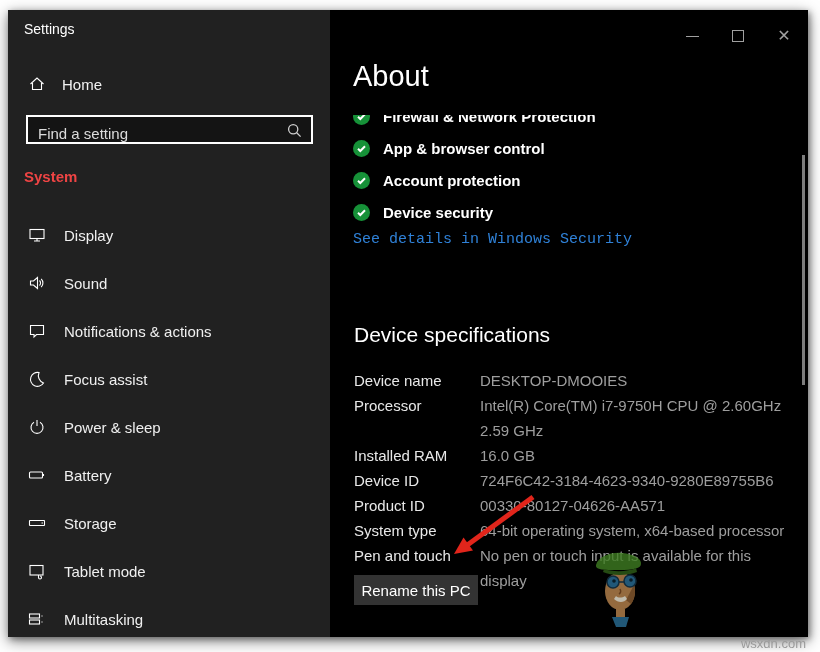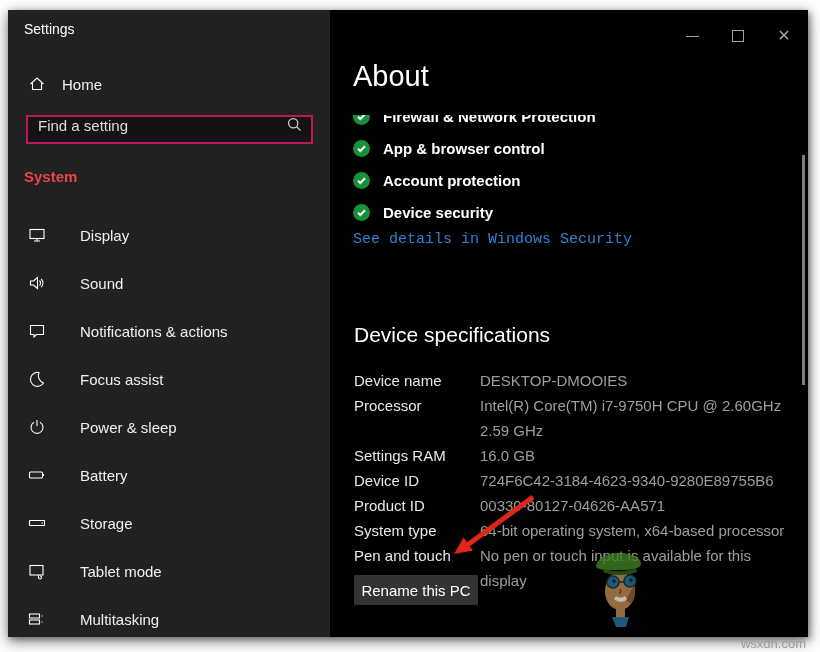--- a/index.html
+++ b/index.html
@@ -11,29 +11,29 @@
   .win { position:absolute; left:8px; top:10px; width:800px; height:627px;
          display:flex; box-shadow:0 4px 14px rgba(0,0,0,.5), 2px 2px 6px rgba(0,0,0,.35); }
 
   
   .sidebar { position:relative; width:322px; height:100%; background:#212121; flex:none; }
   .app-title { position:absolute; left:16px; top:11px; font-size:14px; color:#ffffff; }
   .home-row { position:absolute; left:12px; top:61px; width:298px; height:26px;
               display:flex; align-items:center; gap:16px; color:#f2f2f2; font-size:15px; cursor:default; }
   .home-row .ic { margin-left:8px; }
   .searchbox { position:absolute; left:18px; top:105px; width:287px; height:29px;
-               background:#141414; border:2px solid #be185d; display:flex; align-items:flex-start; }
+               background:#141414; border:2px solid #ffffff; display:flex; align-items:flex-end; }
   .searchbox input { flex:1; background:transparent; border:none; outline:none;
                      color:#e6e6e6; font-size:15px; padding:0 8px 0 10px;
                      font-family:"Liberation Sans", sans-serif; }
   .searchbox input::placeholder { color:#dcdcdc; opacity:1; }
   .searchbox .mag { margin-right:9px; flex:none; }
   .section-label { position:absolute; left:16px; top:158px; font-size:15px; font-weight:700; color:#ef4444; }
   .nav { position:absolute; left:0; top:201px; width:100%; }
-  .nav-item { height:48px; display:flex; align-items:center; gap:34px; padding-left:20px;
+  .nav-item { height:48px; display:flex; align-items:center; gap:18px; padding-left:20px;
               color:#f0f0f0; font-size:15px; cursor:default; }
   .ic { width:18px; height:18px; flex:none; display:inline-flex; align-items:center; justify-content:center; }
   .ic svg { width:18px; height:18px; stroke:#ffffff; fill:none; stroke-width:1.1; }
 
   
   .main { position:relative; flex:1; background:#000000; height:100%; }
   .controls { position:absolute; top:14px; right:10px; display:flex; gap:18px; z-index:6; }
   .ctl { width:28px; height:24px; display:flex; align-items:center; justify-content:center; cursor:default; }
   .ctl-min { width:13px; border-top:1px solid #a0a0a0; height:0; }
   .ctl-max { width:12px; height:12px; border:1px solid #a0a0a0; }
@@ -235,21 +235,21 @@
 
       <a class="sec-link">See details in Windows Security</a>
 
       <h2 class="spec-heading">Device specifications</h2>
 
       <div class="spec-grid">
         <div class="spec-label">Device name</div>
         <div class="spec-value">DESKTOP-DMOOIES</div>
         <div class="spec-label">Processor</div>
         <div class="spec-value">Intel(R) Core(TM) i7-9750H CPU @ 2.60GHz &nbsp; 2.59 GHz</div>
-        <div class="spec-label">Settings RAM</div>
+        <div class="spec-label">Installed RAM</div>
         <div class="spec-value">16.0 GB</div>
         <div class="spec-label">Device ID</div>
         <div class="spec-value">724F6C42-3184-4623-9340-9280E89755B6</div>
         <div class="spec-label">Product ID</div>
         <div class="spec-value">00330-80127-04626-AA571</div>
         <div class="spec-label">System type</div>
         <div class="spec-value">64-bit operating system, x64-based processor</div>
         <div class="spec-label">Pen and touch</div>
         <div class="spec-value">No pen or touch input is available for this display</div>
       </div>

